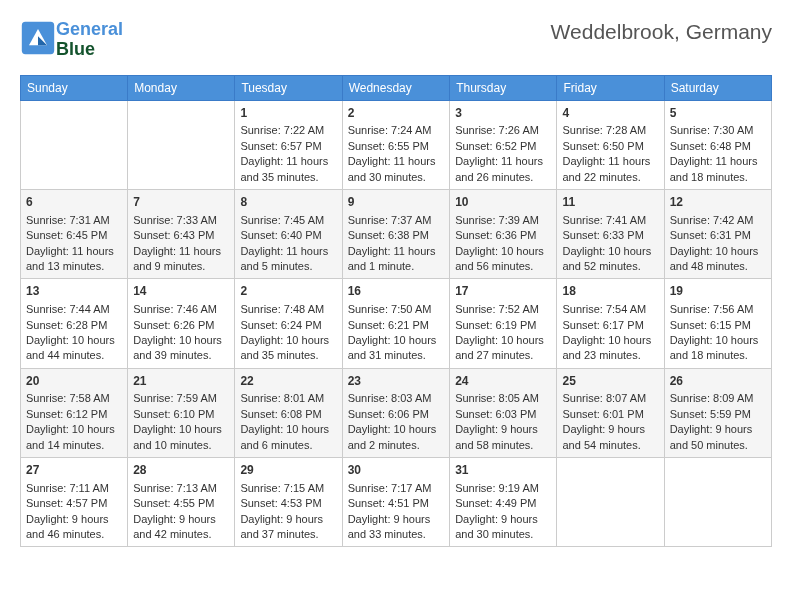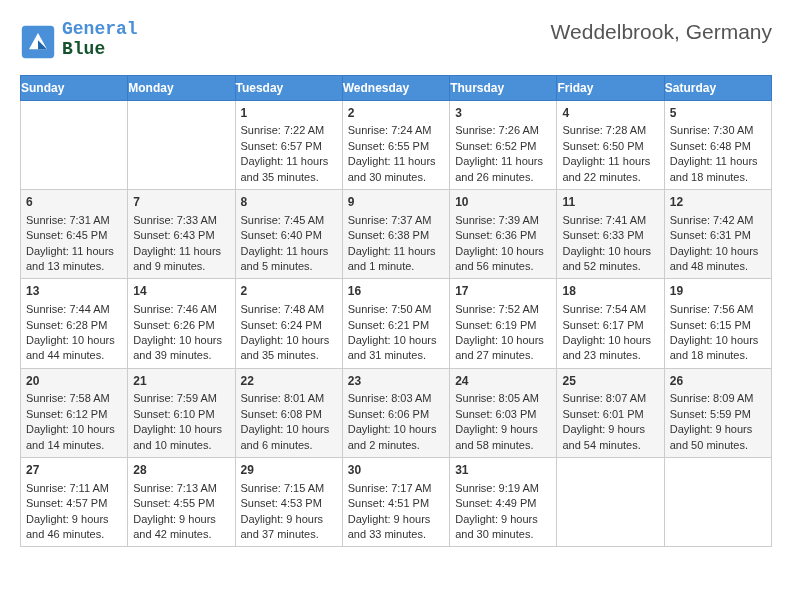--- a/index.html
+++ b/index.html
@@ -11,23 +11,21 @@
       padding: 20px;
     }
     .header {
       display: flex;
       justify-content: space-between;
       align-items: flex-start;
       margin-bottom: 15px;
     }
     .logo {
       display: flex;
-      align-items: flex-end;
-      gap: 6px;
-      font-family: Liberation Mono, monospace;
+      align-items: flex-start;
     }
     .logo-text {
       font-size: 18px;
       font-weight: bold;
       color: #1a1a2e;
       line-height: 1.1;
     }
     .logo-text span {
       color: #4a90d9;
     }
@@ -50,23 +48,23 @@
     }
     table {
       width: 100%;
       border-collapse: collapse;
       font-size: 11px;
     }
     th {
       background-color: #4a90d9;
       color: #fff;
       text-align: left;
-      padding: 5px 0;
+      padding: 5px 6px;
       font-size: 12px;
-      font-weight: bold;
+      font-weight: normal;
     }
     td {
       border: 1px solid #ccc;
       vertical-align: top;
       padding: 4px 5px;
       width: 108px;
       min-height: 70px;
       color: #333;
       line-height: 1.4;
     }

